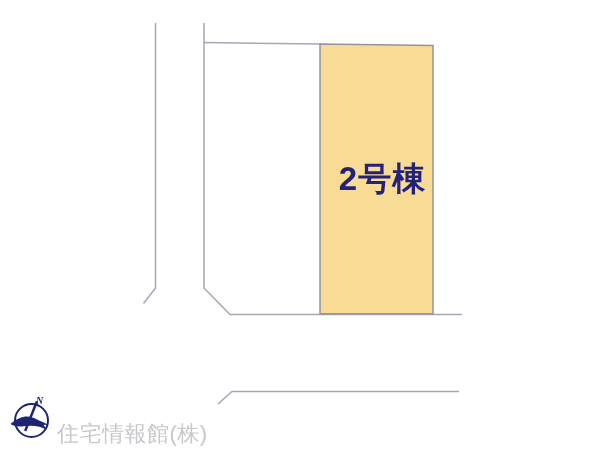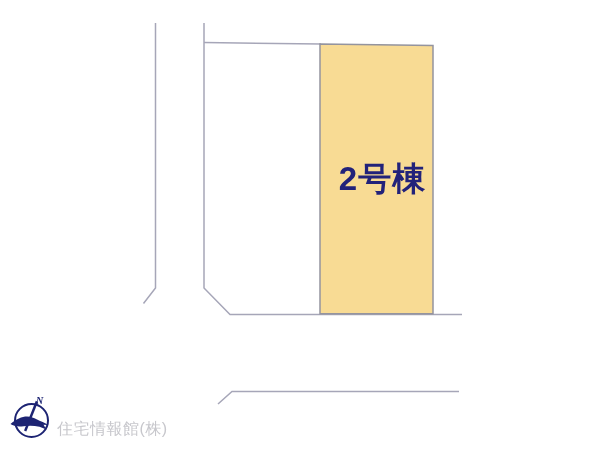--- a/index.html
+++ b/index.html
@@ -72,21 +72,21 @@
     fill: #1D2473;
     font-family: "Liberation Serif", serif;
     font-style: italic;
     font-size: 10px;
     font-weight: 600;
   }
   .company-name {
     position: absolute;
     left: 57px;
     top: 419px;
-    font-size: 16px;
+    font-size: 22px;
     letter-spacing: 0.5px;
     color: #C7C7CC;
     white-space: nowrap;
   }
 </style>
 </head>
 <body>
 
 <div class="canvas">
 

